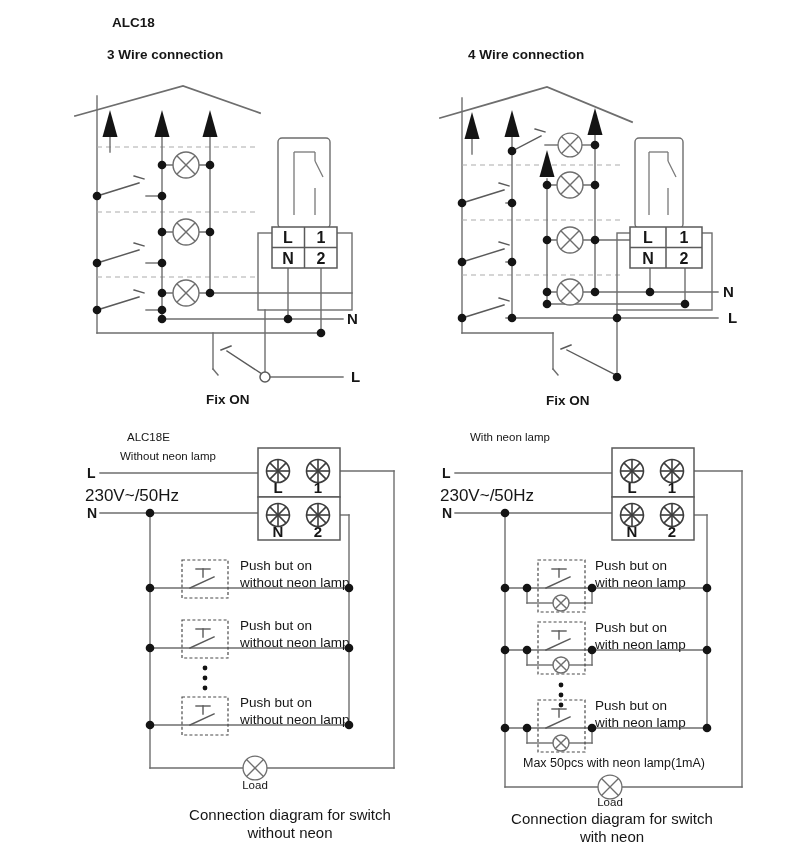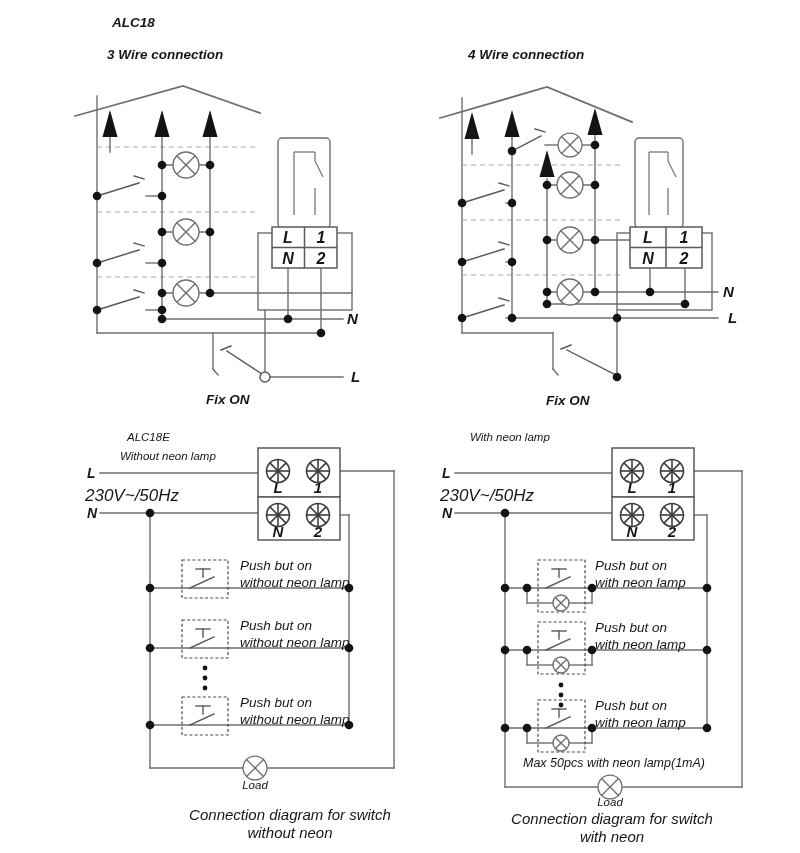--- a/index.html
+++ b/index.html
@@ -1,17 +1,17 @@
 <!DOCTYPE html>
 <html><head>
 <meta charset="utf-8">
 <style>
   html,body{margin:0;padding:0;background:#fff;}
   .frame{position:relative;width:800px;height:853px;background:#ffffff;overflow:hidden;
-         font-family:"Liberation Sans",sans-serif;font-style:italic;}
+         font-family:"Liberation Sans",sans-serif;}
   svg text{fill:#161616;font-family:"Liberation Sans",sans-serif;}
   .h1{font-size:13.5px;font-weight:600;}
   .b15{font-size:15px;font-weight:700;}
   .b14{font-size:14px;font-weight:700;}
   .fx{font-size:13.5px;font-weight:700;}
   .cell{font-size:16px;font-weight:700;}
   .c15{font-size:15px;font-weight:700;}
   .sm{font-size:11.5px;}
   .pu{font-size:13.5px;}
   .vg{font-size:17px;}

